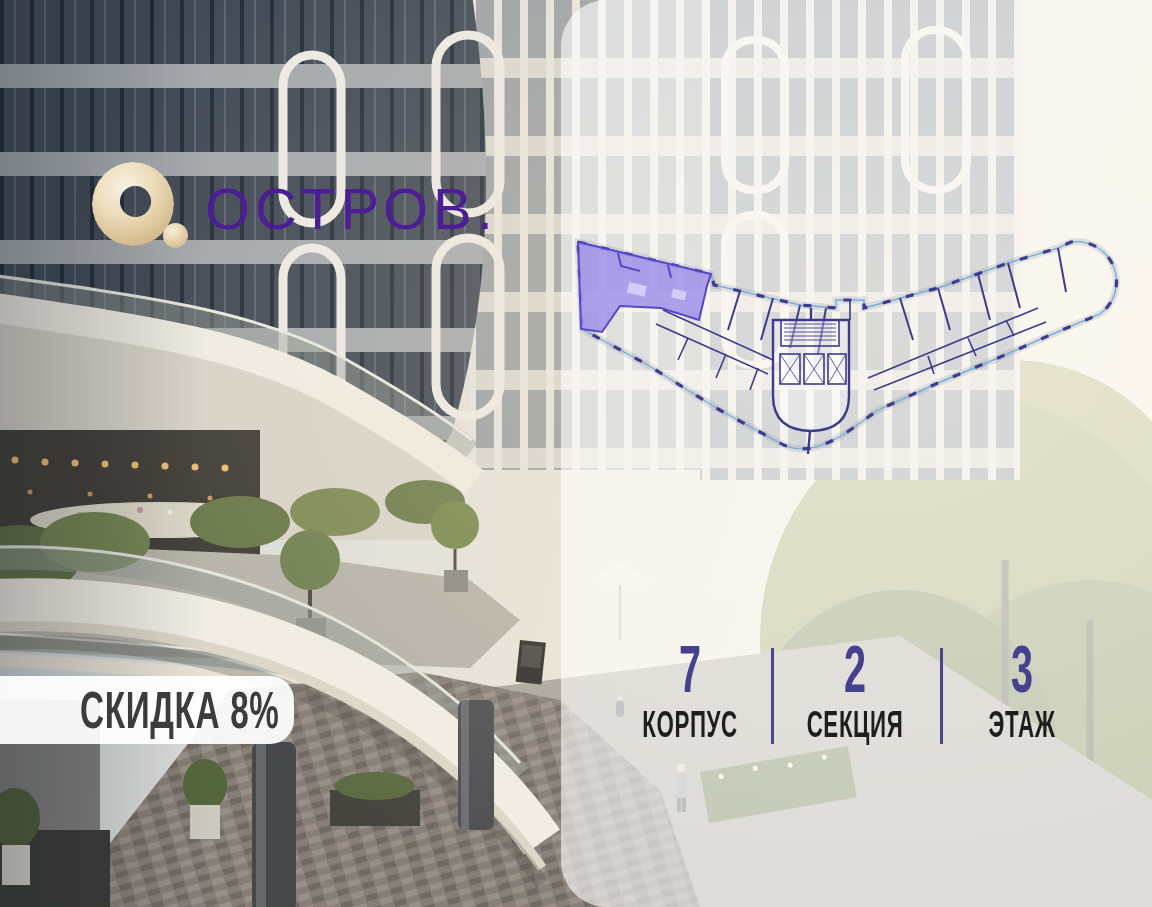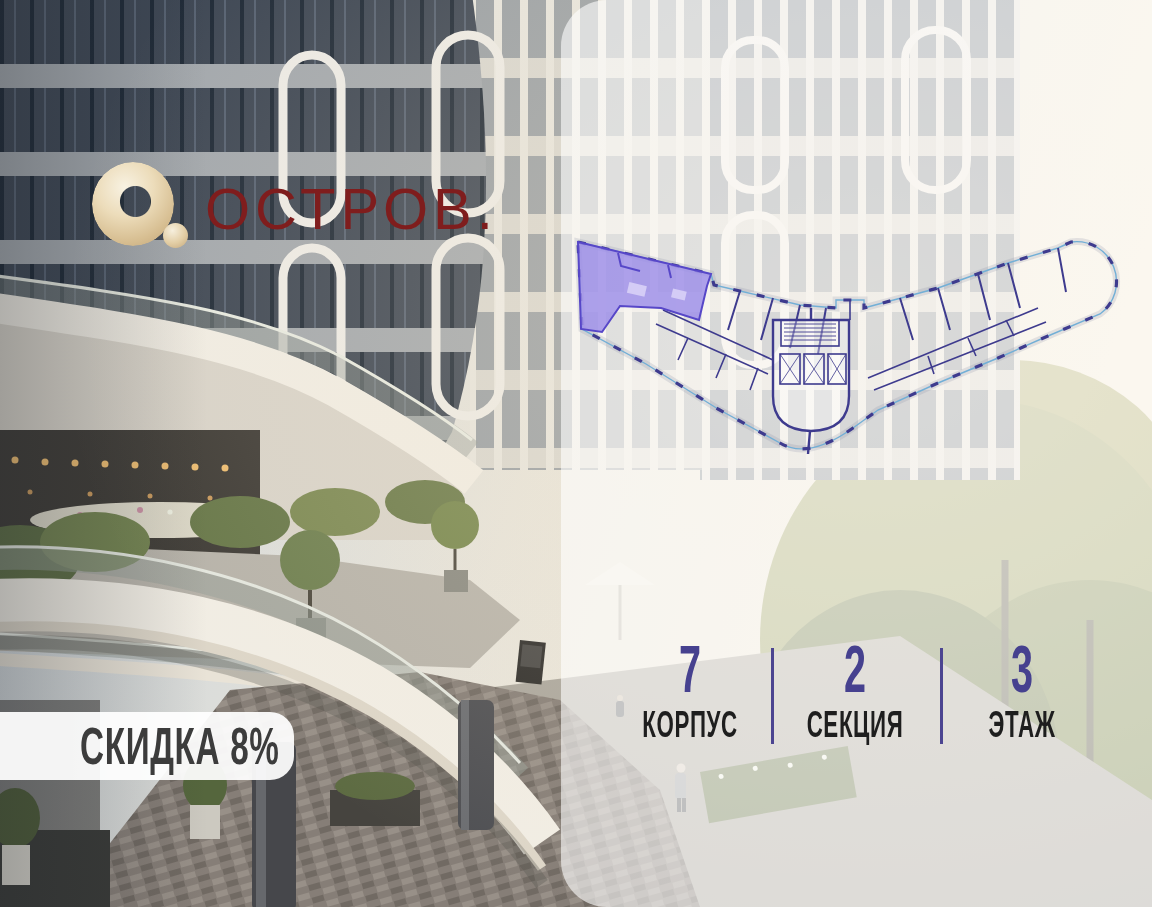--- a/index.html
+++ b/index.html
@@ -11,25 +11,25 @@
          background:rgba(255,255,255,0.60);border-radius:46px 0 0 46px;}
   
   .logo{position:absolute;left:0;top:0;}
   .logo-ring{position:absolute;left:92px;top:162px;width:82px;height:84px;border-radius:50%;
      background:radial-gradient(circle at 40% 30%, #f8f2e2 0%, #ecdcba 38%, #d6bd90 72%, #bda075 100%);
      -webkit-mask:radial-gradient(circle at 53% 47%, transparent 0 15px, #000 16px);
      mask:radial-gradient(circle at 53% 47%, transparent 0 15px, #000 16px);}
   .logo-dot{position:absolute;left:163px;top:223px;width:25px;height:25px;border-radius:50%;
      background:radial-gradient(circle at 38% 30%, #f6efdd 0%, #e2cda4 55%, #c3a77c 100%);}
   .wordmark{position:absolute;left:205px;top:180px;font-size:58px;font-weight:400;
-     letter-spacing:5px;color:#7f1d1d;line-height:1;}
+     letter-spacing:5px;color:#4c1d95;line-height:1;}
   
   .badge{position:absolute;left:0;top:676px;width:294px;height:68px;
      background:rgba(255,255,255,0.93);border-radius:0 24px 24px 0;
-     display:flex;align-items:center;justify-content:center;padding-left:66px;box-sizing:border-box;margin-top:36px;}
+     display:flex;align-items:center;justify-content:center;padding-left:66px;box-sizing:border-box;}
   .badge span{display:block;font-size:52px;font-weight:700;color:#3c3c3c;letter-spacing:1px;
      transform:scaleX(0.64);transform-origin:center;white-space:nowrap;}
   
   .stats{position:absolute;left:600px;top:642px;width:470px;height:112px;}
   .stat{position:absolute;top:0;transform:translateX(-50%);text-align:center;}
   .stat .num{display:block;font-size:66px;line-height:54px;font-weight:700;color:#46418f;
      transform:scaleX(0.60);transform-origin:center;}
   .stat .lbl{display:block;margin-top:14px;font-size:36px;line-height:30px;font-weight:700;
      color:#1e1e1e;letter-spacing:1px;transform:scaleX(0.62);transform-origin:center;white-space:nowrap;}
   .stat1{left:90px;} .stat2{left:255px;} .stat3{left:422px;}

